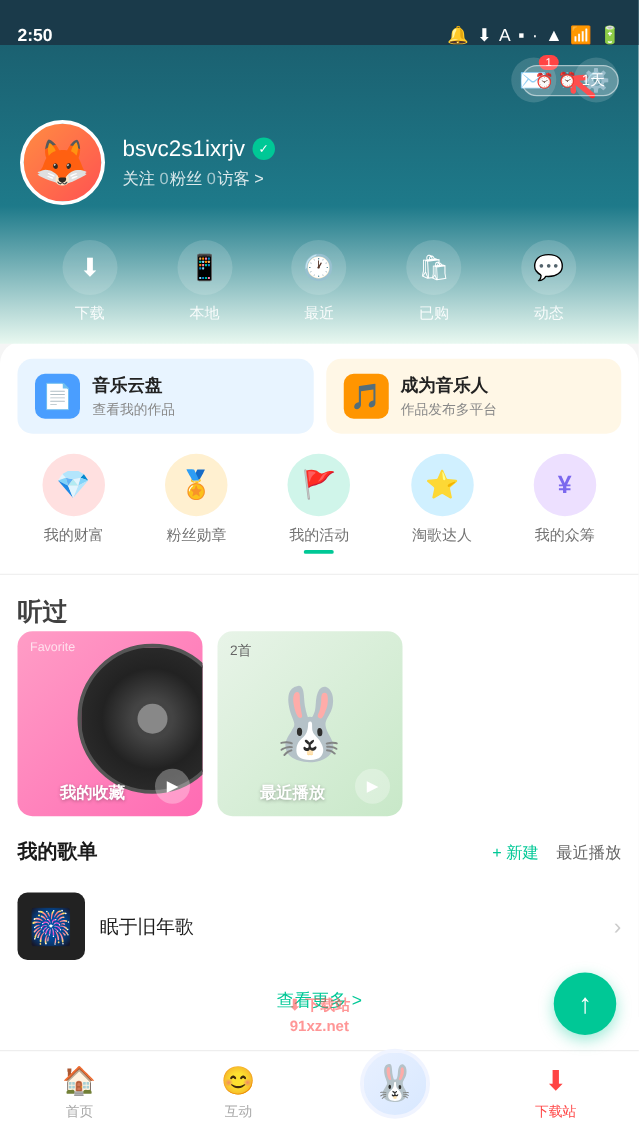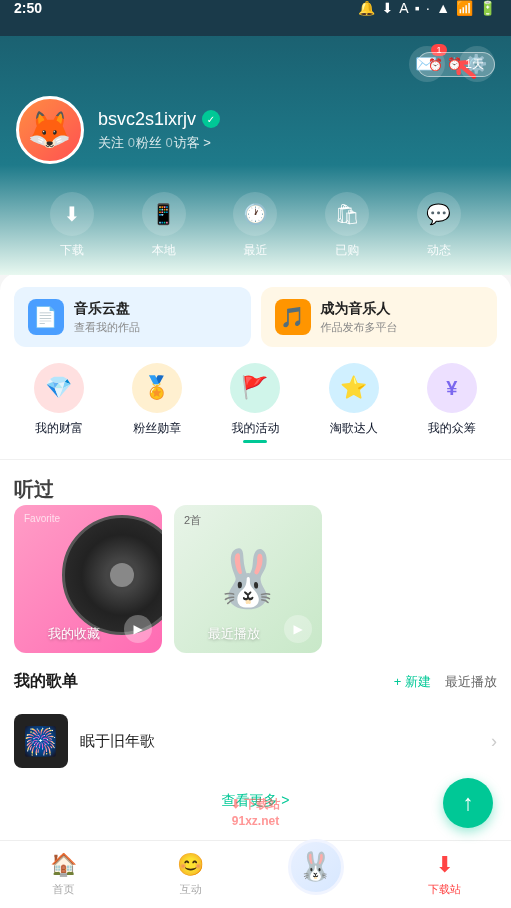--- a/index.html
+++ b/index.html
@@ -10,21 +10,21 @@
       font-family: -apple-system, 'PingFang SC', 'Hiragino Sans GB', sans-serif;
       background: #f5f5f5;
       overflow-x: hidden;
     }
 
     
     .status-bar {
       background: #1a3a4a;
       height: 36px;
       display: flex;
-      align-items: flex-start;
+      align-items: flex-end;
       justify-content: space-between;
       padding: 0 14px;
       color: white;
       font-size: 14px;
     }
     .status-left { font-weight: 600; }
     .status-right { display: flex; align-items: center; gap: 6px; }
 
     
     .header-bg {
@@ -201,21 +201,21 @@
       gap: 7px;
       min-width: 70px;
       cursor: pointer;
     }
     .feature-icon {
       width: 50px; height: 50px;
       border-radius: 50%;
       display: flex; align-items: center; justify-content: center;
       font-size: 22px;
     }
-    .feature-label { font-size: 12px; color: #0f172a; }
+    .feature-label { font-size: 12px; color: #737373; }
     .feature-active-bar {
       width: 24px; height: 3px;
       background: #00c896;
       border-radius: 2px;
       margin-top: -4px;
     }
 
     
     .section {
       padding: 16px 14px 10px 14px;
@@ -244,21 +244,21 @@
     }
     .music-card.recent {
       background: linear-gradient(135deg, #e8f4e8, #c8e8c8);
     }
     .card-label {
       position: absolute;
       bottom: 10px;
       left: 10px;
       color: white;
       font-size: 13px;
-      font-weight: 400;
+      font-weight: 700;
       text-shadow: 0 1px 3px rgba(0,0,0,0.3);
       padding-left: 24px;
     }
     .card-play {
       position: absolute;
       bottom: 10px;
       right: 10px;
       width: 28px; height: 28px;
       background: rgba(255,255,255,0.3);
       border-radius: 50%;

